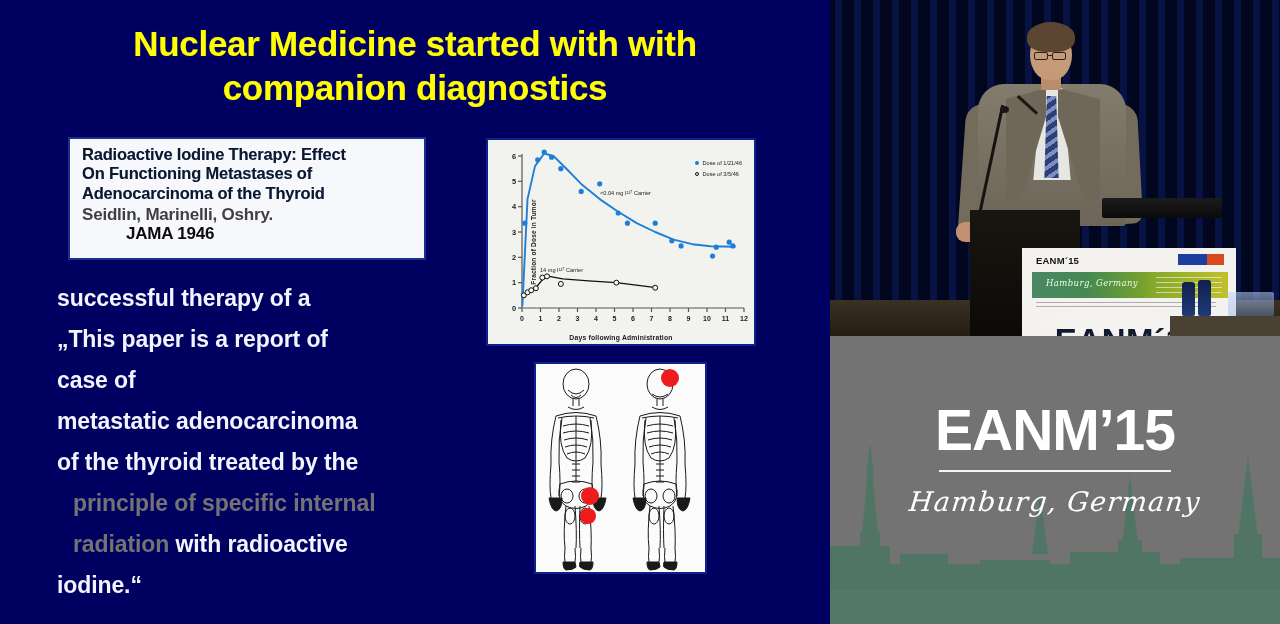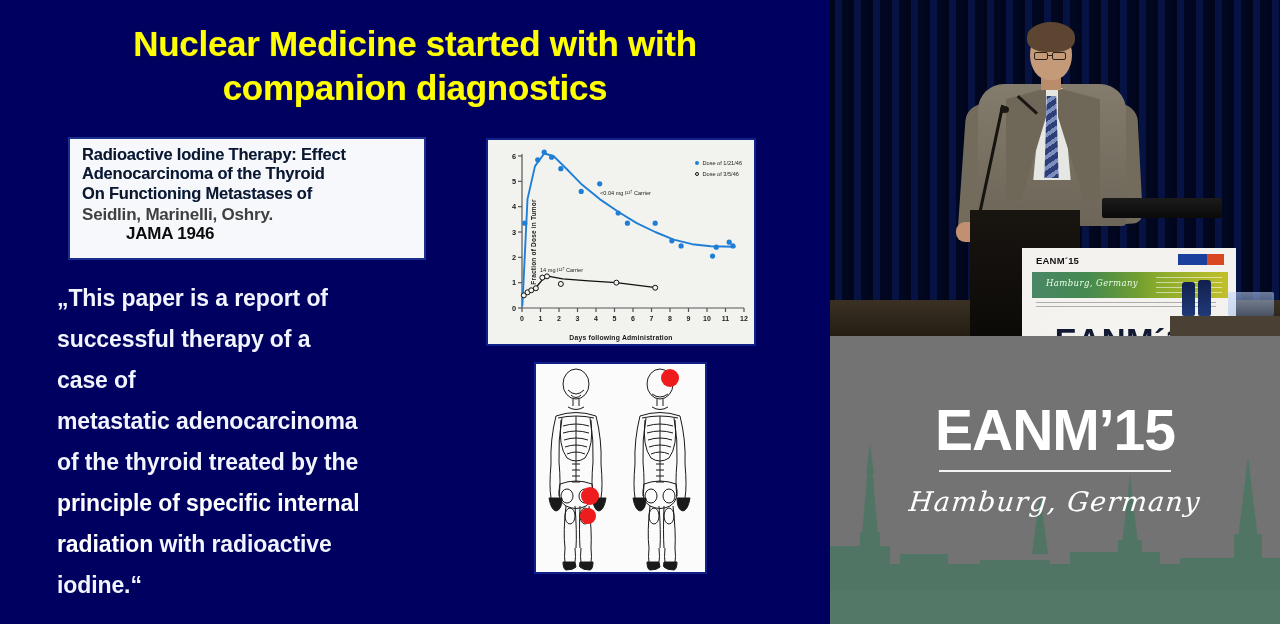--- a/index.html
+++ b/index.html
@@ -63,21 +63,21 @@
 
   
   #quote {
     position:absolute; left:57px; top:278px; width:400px;
     color:#f2f5ff;
     font-weight:bold;
     font-size:23px;
     line-height:41px;
     letter-spacing:-0.1px;
   }
-  #quote .hl { color:#ffffff; }
+  #quote .hl { color:#737373;margin-left:16px; }
   #quote .ln { display:block; white-space:nowrap; }
 
   
   #chart-card {
     position:absolute; left:486px; top:138px; width:270px; height:208px;
     background:#f2f2ef;
     border:2px solid #10208a;
   }
   #chart-inner { position:absolute; inset:0; }
   .ch-ylabel {
@@ -262,29 +262,29 @@
 <body>
 
 <div id="stage">
 
   <div id="slide">
 
     <div id="slide-title">Nuclear Medicine started with with companion diagnostics</div>
 
     <div id="citation">
       <div class="cit-title">Radioactive Iodine Therapy: Effect</div>
+      <div class="cit-title">On Functioning Metastases of</div>
       <div class="cit-title">Adenocarcinoma of the Thyroid</div>
-      <div class="cit-title">On Functioning Metastases of</div>
       <div class="cit-authors">Seidlin, Marinelli, Oshry.</div>
       <div class="cit-journal">JAMA 1946</div>
     </div>
 
     <div id="quote">
+      <span class="ln">successful therapy of a</span>
       <span class="ln">„This paper is a report of</span>
-      <span class="ln">successful therapy of a</span>
       <span class="ln">case of</span>
       <span class="ln">metastatic adenocarcinoma</span>
       <span class="ln">of the thyroid treated by the</span>
       <span class="ln hl">principle of specific internal</span>
       <span class="ln"><span class="hl">radiation</span><span> with radioactive</span></span>
       <span class="ln">iodine.“</span>
     </div>
 
     <div id="chart-card">
       <div id="chart-inner">

